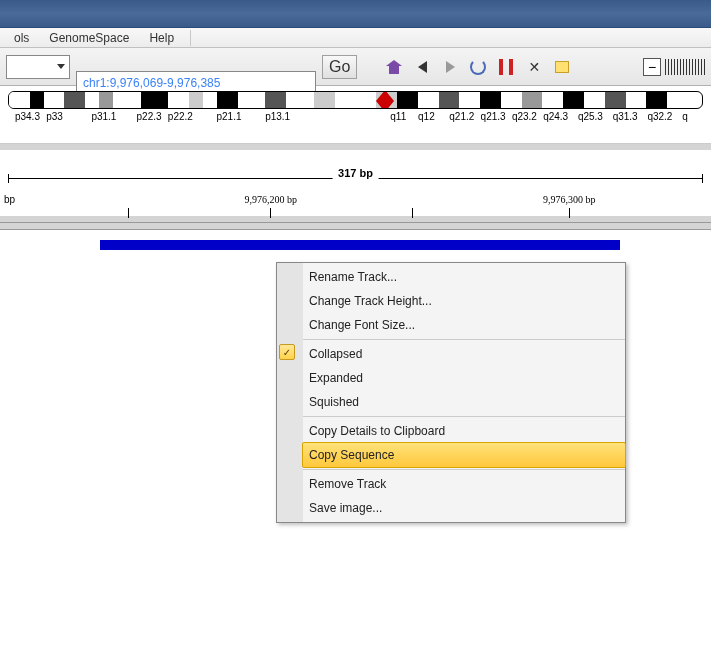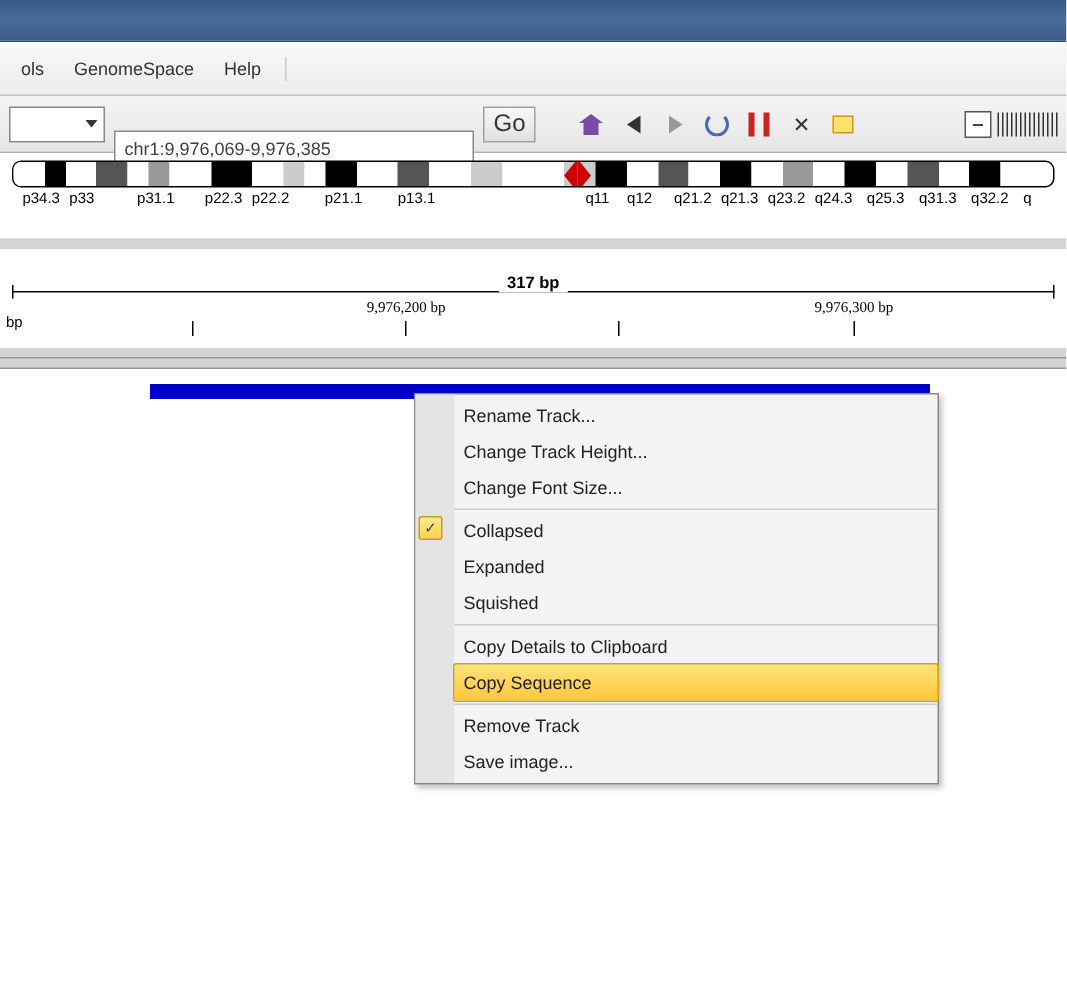--- a/index.html
+++ b/index.html
@@ -11,21 +11,21 @@
     height: 659px;
     overflow: hidden;
     position: relative;
   }
   .titlebar {
     height: 28px;
     background: linear-gradient(to bottom, #3a5a8a 0%, #4a6a9a 50%, #3a5a8a 100%);
     border-bottom: 1px solid #2a4a7a;
   }
   .menubar {
-    height: 36px;
+    height: 20px;
     background: linear-gradient(to bottom, #f8f8f8, #ececec);
     border-bottom: 1px solid #c0c0c0;
     display: flex;
     align-items: center;
     padding: 0 4px;
   }
   .menubar .menu-item {
     padding: 2px 10px;
     color: #333;
     cursor: default;
@@ -63,21 +63,21 @@
     border-top: 5px solid #333;
   }
   .loc-input {
     height: 24px;
     width: 240px;
     border: 1px solid #888;
     background: #fff;
     padding: 0 6px;
     font-family: inherit;
     font-size: 12px;
-    color: #404040;
+    color: #3b82f6;
     margin-top: 33px;
   }
   .go-btn {
     height: 24px;
     padding: 0 6px;
     font-size: 16px;
     background: linear-gradient(#f8f8f8,#e0e0e0);
     border: 1px solid #a0a0a0;
     color: #333;
   }
@@ -195,21 +195,21 @@
   }
   .ruler-ticks {
     position: absolute;
     top: 44px; left: 0; right: 0;
     height: 24px;
   }
   .ruler-tick {
     position: absolute;
     width: 1px; height: 10px;
     background: #000;
-    top: 4px;
+    top: 14px;
     font-family: Liberation Serif, serif;
   }
   .ruler-tick span {
     position: absolute;
     top: -14px;
     left: 50%;
     transform: translateX(-50%);
     white-space: nowrap;
     font-size: 10px;
   }

